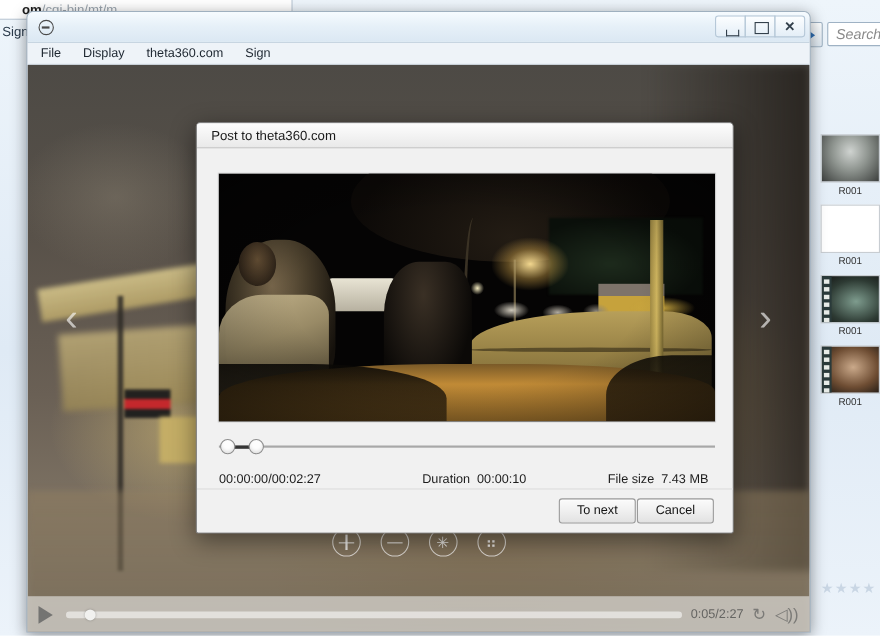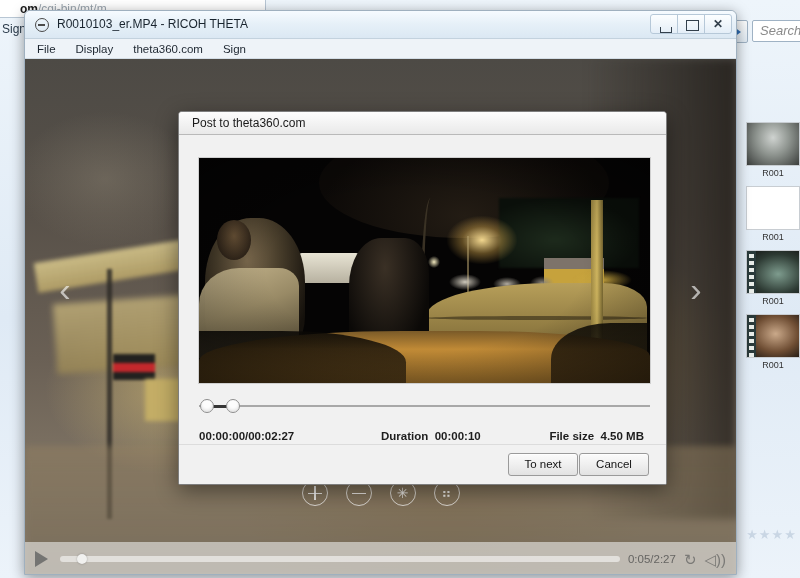--- a/index.html
+++ b/index.html
@@ -372,21 +372,21 @@
     position: absolute; top: 0; width: 14px; height: 14px; border-radius: 50%;
     background: #fdfdfd; border: 1px solid #8d8d8d;
     box-shadow: inset 0 -2px 3px rgba(0,0,0,.10);
   }
   .trim-knob.start { left: 1px; }
   .trim-knob.end   { left: 27px; }
 
   .dlg-meta {
     position: absolute; left: 20px; top: 295px; width: 451px;
     display: flex; justify-content: space-between; align-items: baseline;
-    font-size: 11.5px; color: #1d1d1d; white-space: nowrap; font-weight: bold;
+    font-size: 11.5px; color: #1d1d1d; white-space: nowrap;
   }
   .dlg-meta .mid { margin-left: 18px; }
   .dlg-meta .right { margin-right: 6px; }
 
   .dlg-footer {
     position: absolute; left: 0; right: 0; bottom: 0; height: 40px;
     background: #f1f1f1; border-top: 1px solid #dcdcdc;
     display: flex; align-items: center; justify-content: flex-end;
     padding-right: 17px; gap: 1px;
   }
@@ -462,21 +462,20 @@
       <span class="star">★</span>
       <span class="star">★</span>
       <span class="star">★</span>
     </div>
   </div>
 
   <div class="app-window">
 
     <div class="app-titlebar">
       <span class="app-icon"></span>
-      <span class="app-title">R0010103_er.MP4 - RICOH THETA</span>
       <div class="win-btns">
         <div class="win-btn gl-min"></div>
         <div class="win-btn gl-max"></div>
         <div class="win-btn">
           <div class="gl-close">✕</div>
         </div>
       </div>
     </div>
 
     <div class="app-menubar">
@@ -563,21 +562,21 @@
       </div>
 
       <div class="dlg-meta">
         <span>00:00:00/00:02:27</span>
         <span class="mid">
           <span>Duration</span>
           &nbsp;<span>00:00:10</span>
         </span>
         <span class="right">
           <span>File size</span>
-          &nbsp;<span>4.50  MB</span>
+          &nbsp;<span>7.43  MB</span>
         </span>
       </div>
     </div>
 
     <div class="dlg-footer">
       <div class="dlg-btn">To next</div>
       <div class="dlg-btn">Cancel</div>
     </div>
   </div>
 

